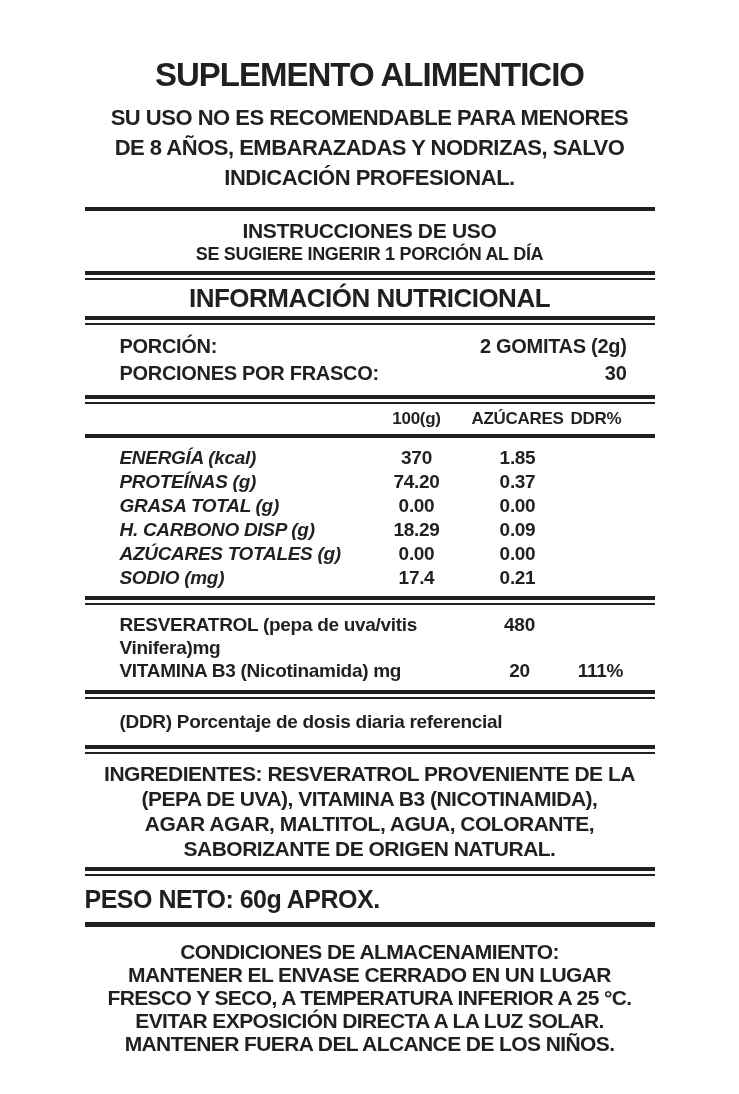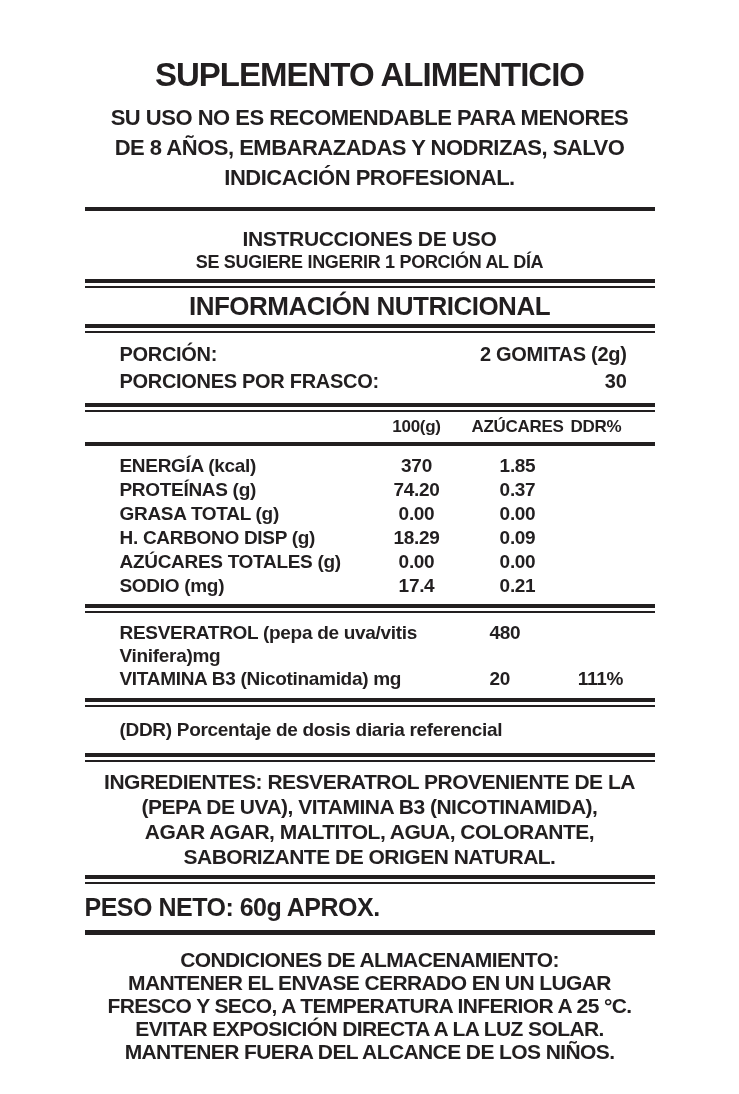--- a/index.html
+++ b/index.html
@@ -47,21 +47,20 @@
   .rule-heavy {
     border-top: 5px solid #221f20;
   }
   .instructions {
     padding: 7px 0 6px 0;
     text-align: center;
   }
   .instructions .head {
     font-size: 21px;
     line-height: 25px;
-    margin-top: 8px;
   }
   .instructions .detail {
     font-size: 18px;
     line-height: 22px;
   }
   .nutri-heading {
     font-size: 26px;
     line-height: 30px;
     text-align: center;
     letter-spacing: -0.5px;
@@ -87,32 +86,32 @@
   .col-b { width: 106px; text-align: center; }
   .col-c { width: 64px; text-align: left; }
   .nutri-rows {
     padding: 8px 20px 6px 35px;
     font-size: 19px;
     line-height: 24px;
   }
   .nutri-row {
     display: flex;
   }
-  .nutri-row .lbl { flex: 1; }
+  .nutri-row .lbl { flex: 1; font-style: italic; }
   .actives {
     padding: 8px 22px 8px 35px;
     font-size: 19px;
     line-height: 23px;
   }
   .active-row {
     display: flex;
     gap: 15px;
   }
   .active-row .lbl { flex: 1; }
-  .active-row .amt { width: 60px; text-align: left; margin-right: 4px; }
+  .active-row .amt { width: 60px; text-align: center; margin-right: 4px; }
   .active-row .ddr { width: 64px; text-align: center; }
   .footnote {
     padding: 11px 20px 12px 35px;
     font-size: 19px;
     line-height: 23px;
   }
   .ingredients {
     padding: 7px 0 6px 0;
     font-size: 21px;
     line-height: 25px;

